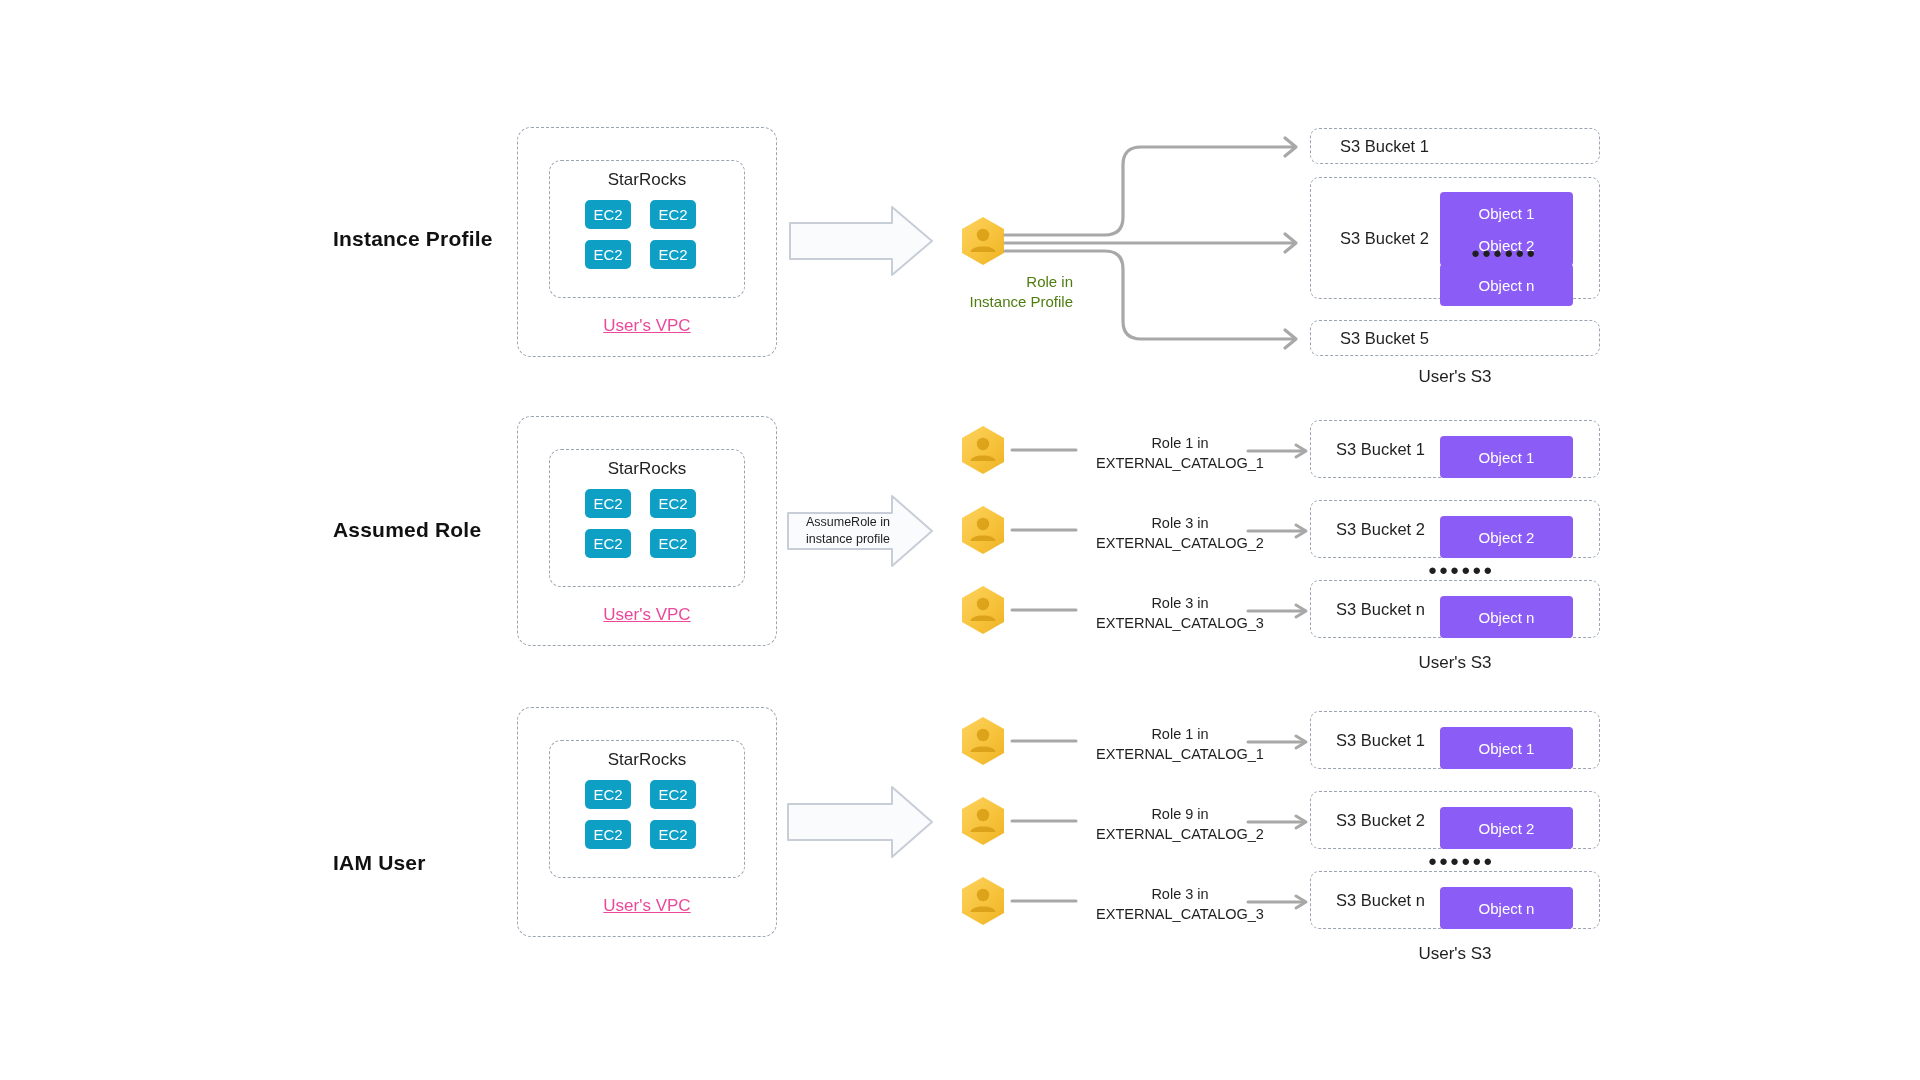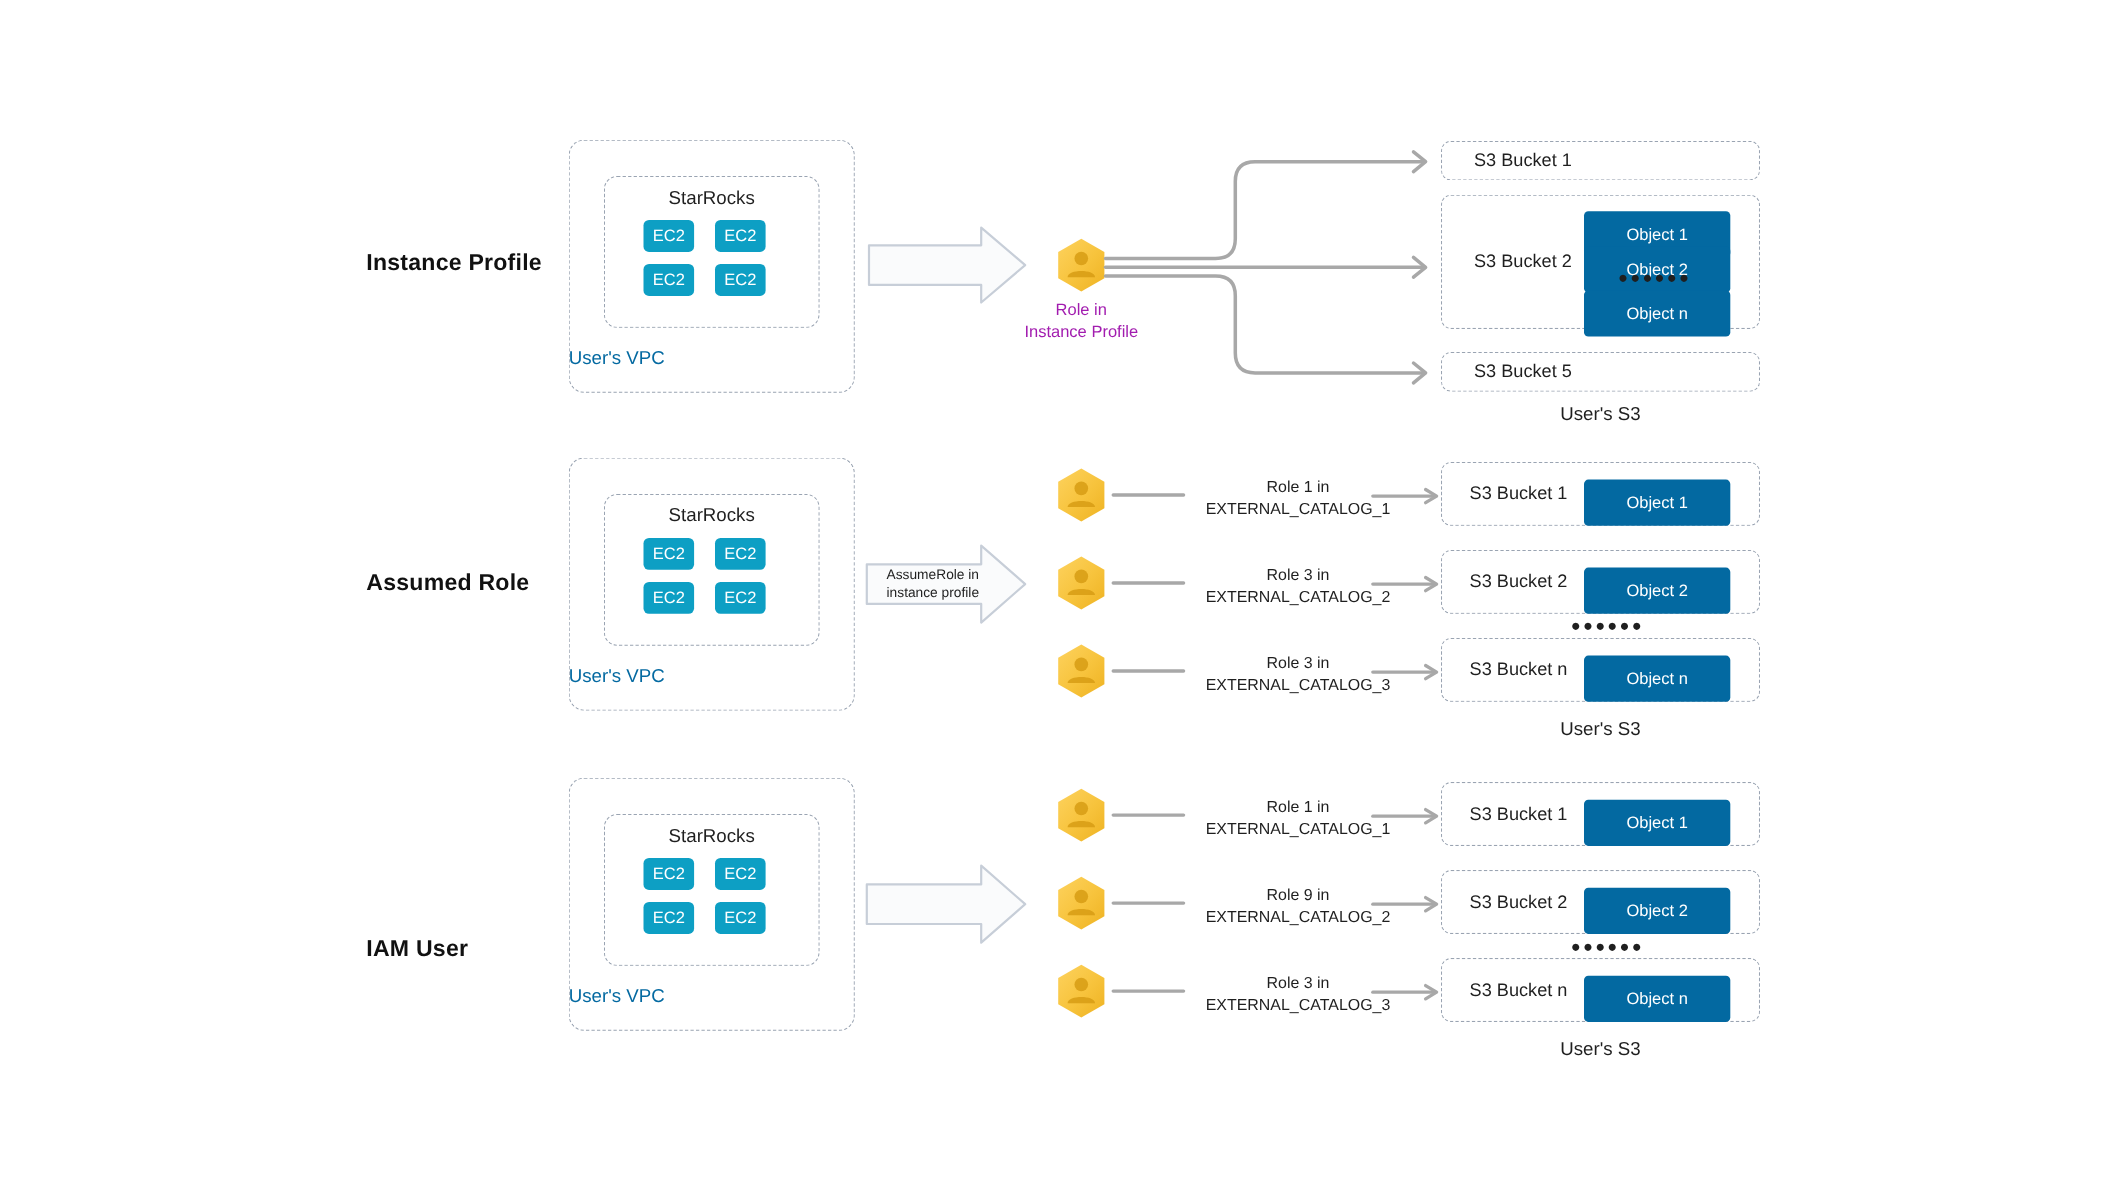--- a/index.html
+++ b/index.html
@@ -37,23 +37,24 @@
   .sr-title {
     position: absolute;
     left: 0; right: 0;
     text-align: center;
     font-size: 17px;
     color: #1f1f1f;
   }
   .vpc-title {
     position: absolute;
     left: 0; right: 0;
-    text-align: left;
+    text-align: center;
     font-size: 17px;
-    color: #0369a1;
+    color: #ec4899;
+    text-decoration: underline;
   }
   .ec2 {
     position: absolute;
     width: 46px; height: 29px;
     background: #0d9fc4;
     border-radius: 5px;
     color: #ffffff;
     font-size: 15px;
     display: flex; align-items: center; justify-content: center;
   }
@@ -68,23 +69,23 @@
     align-items: center; justify-content: center;
     font-size: 12.5px; color: #1f1f1f; line-height: 1.35;
     text-align: center;
   }
 
   
   .role-icon { position: absolute; width: 46px; height: 50px; }
   .role-icon svg { display: block; }
   .role-caption {
     position: absolute;
-    text-align: center;
+    text-align: right;
     font-size: 15px;
-    color: #a21caf;
+    color: #4d7c0f;
     line-height: 1.35;
     white-space: nowrap;
   }
 
   
   .conn { position: absolute; }
   .conn svg { display: block; overflow: visible; }
 
   
   .catalog-label {
@@ -104,21 +105,21 @@
     background: #ffffff;
   }
   .bucket-name {
     position: absolute;
     font-size: 16.5px;
     color: #1f1f1f;
     white-space: nowrap;
   }
   .object {
     position: absolute;
-    background: #0369a1;
+    background: #8b5cf6;
     border-radius: 4px;
     color: #ffffff;
     font-size: 15px;
     display: flex; align-items: center; justify-content: center;
     height: 42px;
   }
   .dots {
     position: absolute;
     font-size: 15px;
     letter-spacing: 2px;

